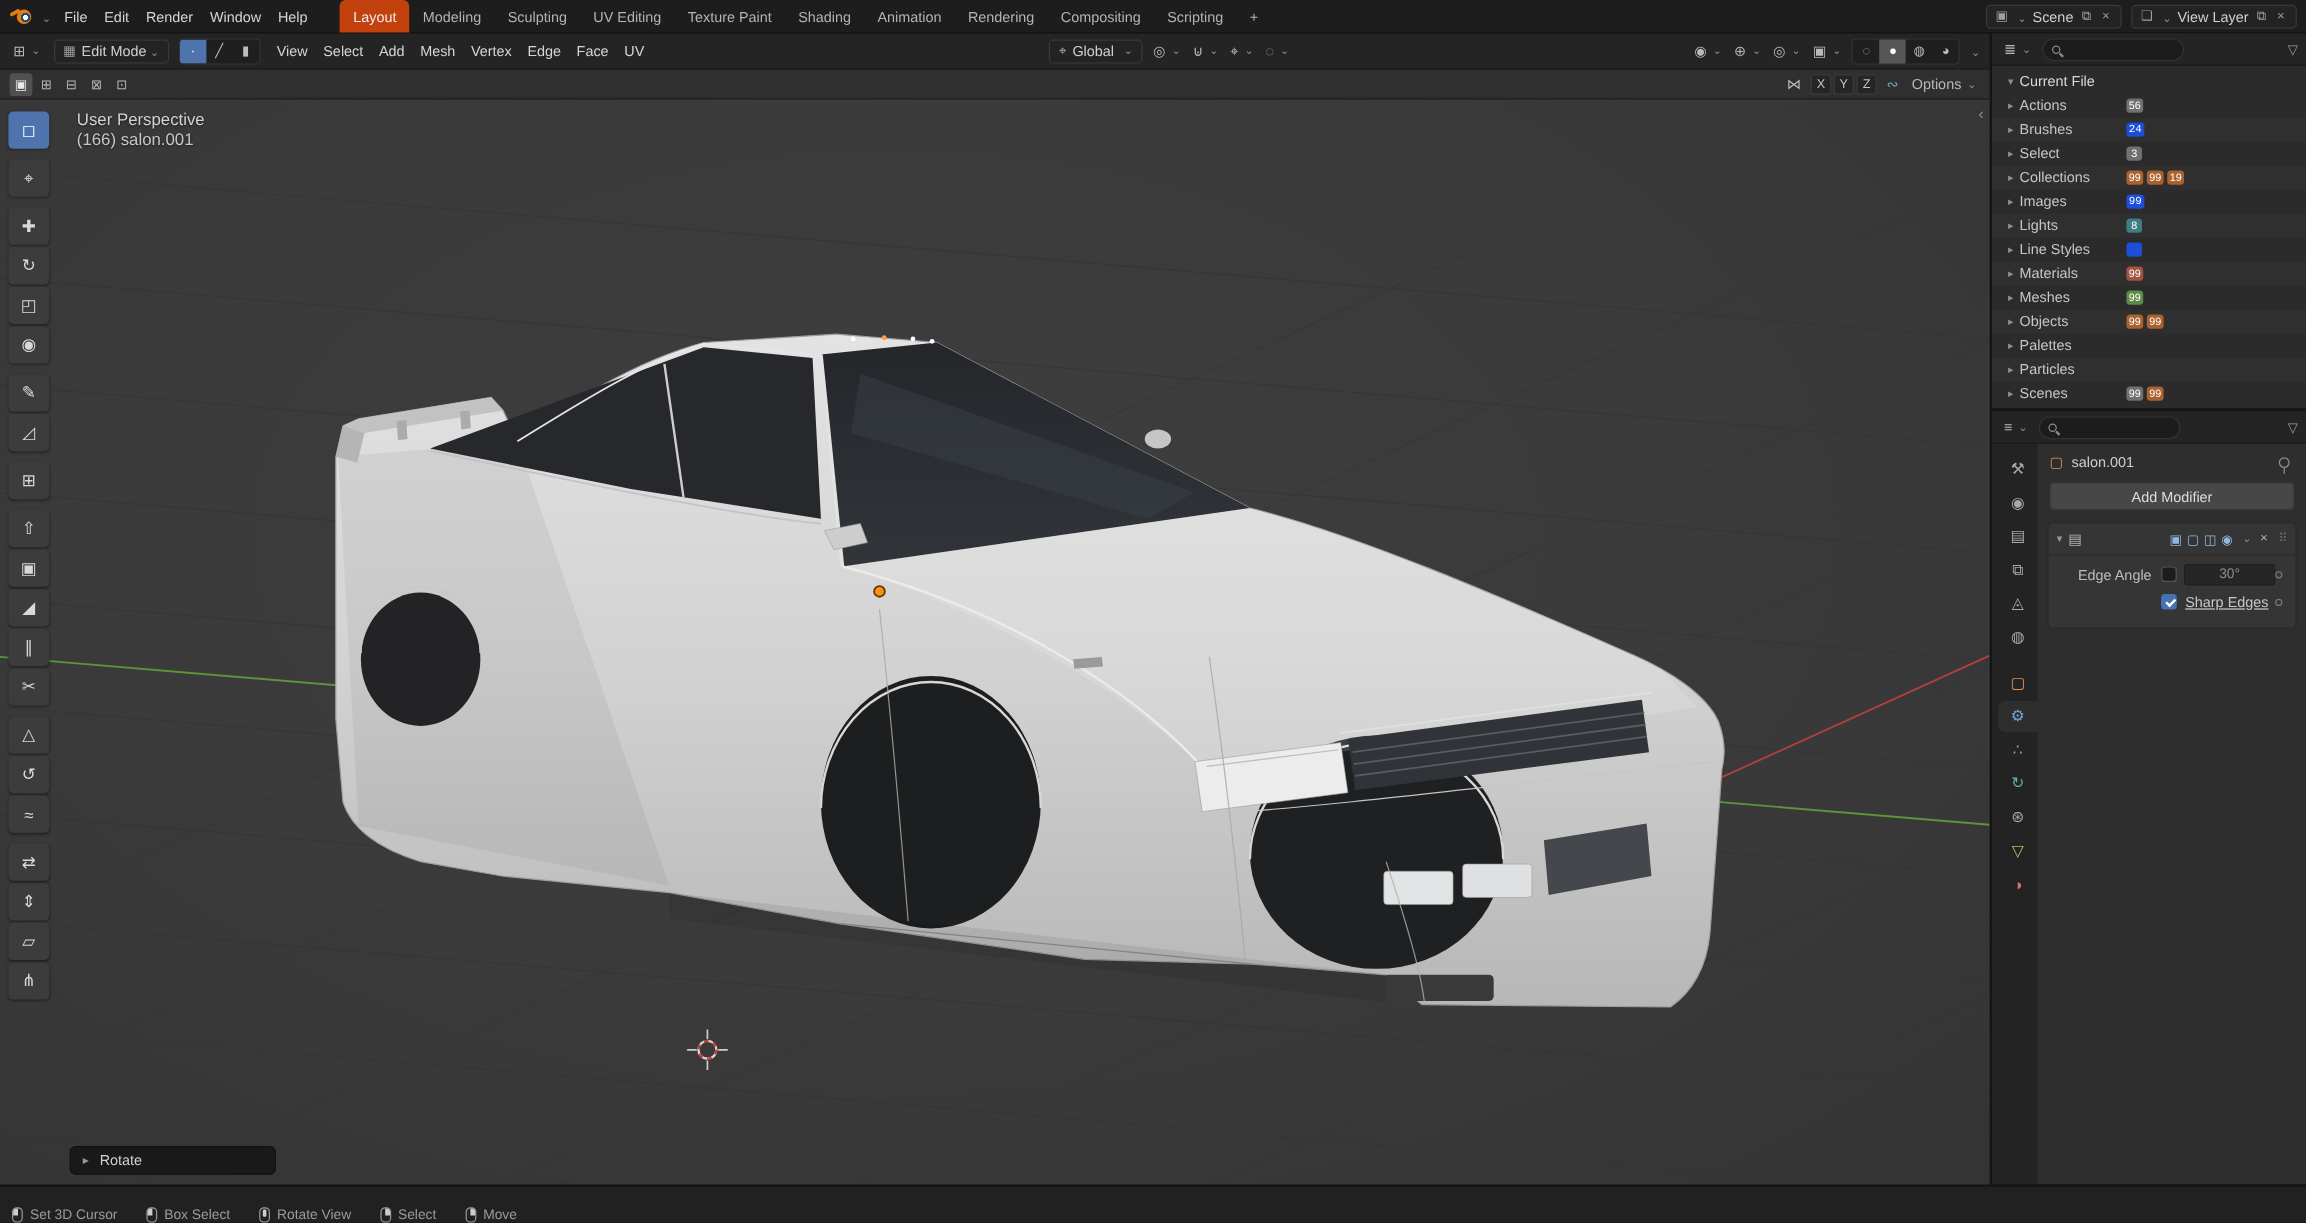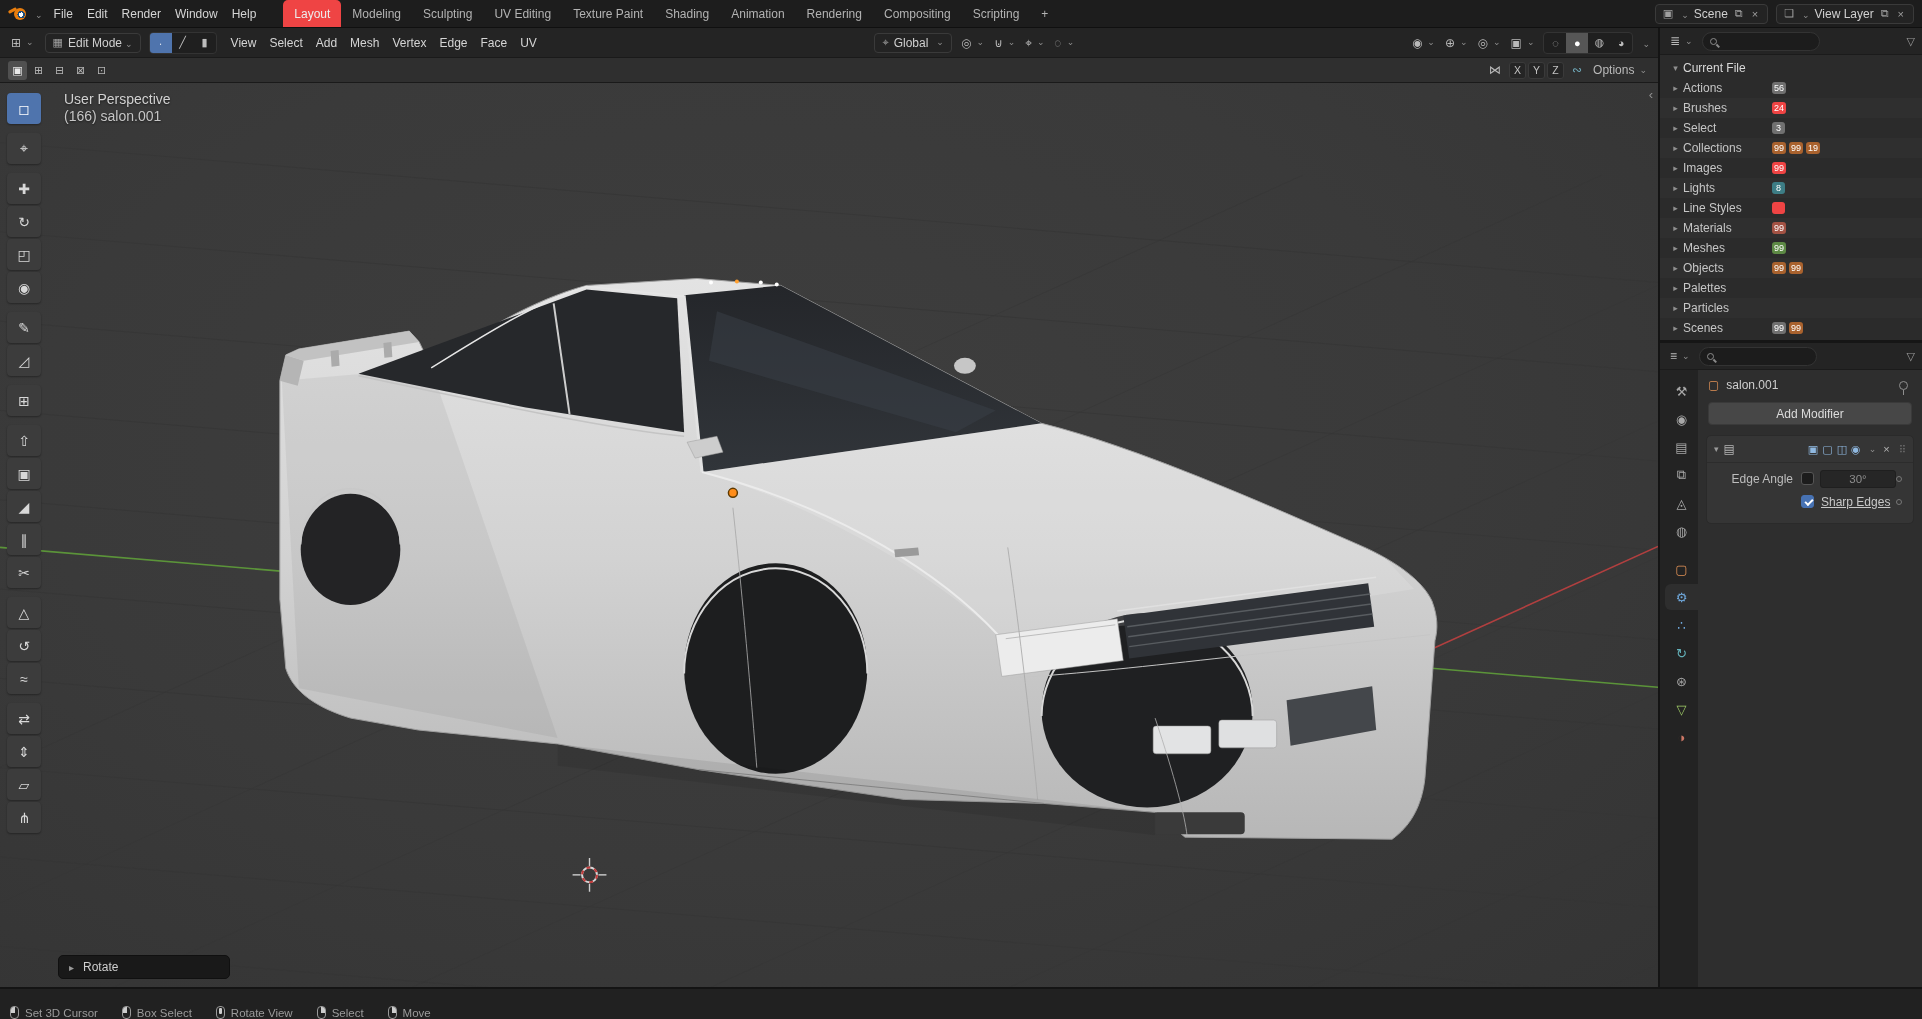--- a/index.html
+++ b/index.html
@@ -11,21 +11,21 @@
 
   
   .topbar{flex:0 0 27px;display:flex;align-items:center;background:#1d1d1d;padding:0 8px;gap:4px;border-bottom:1px solid #101010;}
   .blogo{width:18px;height:14px;position:relative;margin-right:2px;}
   .blogo::before{content:"";position:absolute;right:0;top:1px;width:12px;height:12px;border-radius:50%;
     background:radial-gradient(circle at 60% 55%, #ffffff 0 2.2px, #1e4e7a 2.2px 3.8px, #e87d0d 3.8px 6.2px);}
   .blogo::after{content:"";position:absolute;left:0;top:2px;width:9px;height:3px;background:#e87d0d;border-radius:2px;transform:rotate(-28deg);}
   .menu{padding:2px 7px;color:#d5d5d5;border-radius:3px;white-space:nowrap;}
   .wtabs{display:flex;align-items:stretch;margin-left:16px;height:27px;}
   .wtab{padding:0 11px;color:#b3b3b3;display:flex;align-items:center;border-radius:5px 5px 0 0;white-space:nowrap;}
-  .wtab[data-active="true"]{background:#ef4444;color:#ececec;text-align:center;}
+  .wtab[data-active="true"]{background:#c2410c;color:#ececec;text-align:center;}
   .tb-right{margin-left:auto;display:flex;gap:8px;align-items:center;}
   .pill{display:flex;align-items:center;gap:5px;background:#232323;border:1px solid #3a3a3a;border-radius:4px;height:20px;padding:0 7px;color:#d0d0d0;white-space:nowrap;}
   .picon{color:#9f9f9f;font-size:11px;}
   .pillbtn{color:#9f9f9f;padding:0 2px;font-size:11px;}
   .dd::after{content:"⌄";font-size:9px;color:#8f8f8f;margin-left:3px;line-height:1;}
 
   
   .workarea{flex:1;display:flex;min-height:0;}
   .vpcol{flex:1;display:flex;flex-direction:column;min-width:0;border-right:2px solid #141414;}
   .vph{flex:0 0 30px;background:#242424;display:flex;align-items:center;gap:8px;padding:0 8px;border-bottom:1px solid #1a1a1a;}
@@ -74,21 +74,21 @@
   .oltree .olrow:nth-child(even){background:rgba(255,255,255,.02);}
   .olrow .tri{width:15px;color:#8f8f8f;font-size:9px;text-align:center;flex:0 0 15px;}
   .olrow.root{color:#d8d8d8;}
   .olrow .badges{position:absolute;left:112px;display:flex;gap:3px;align-items:center;}
   .badge{min-width:13px;height:12px;border-radius:3px;color:#fff;font-size:9px;line-height:12px;text-align:center;padding:0 2px;}
   .badge:empty{display:none;}
   .badge[data-tint="orange"]{background:#a9622e;}
   .badge[data-tint="gray"]{background:#707070;}
   .badge[data-tint="green"]{background:#5d8a45;}
   .badge[data-tint="red"]{background:#a35244;}
-  .badge[data-tint="pink"]{background:#ef4444;}
+  .badge[data-tint="pink"]{background:#1d4ed8;font-family:Liberation Mono, monospace;}
   .badge[data-tint="teal"]{background:#3d7d85;}
 
   .splitter{flex:0 0 3px;background:#161616;}
   .props{flex:1;display:flex;flex-direction:column;min-height:0;}
   .prbody{flex:1;display:flex;min-height:0;}
   .ptabs{flex:0 0 38px;background:#232323;padding-top:8px;display:flex;flex-direction:column;gap:2px;}
   .ptab{height:26px;display:flex;align-items:center;justify-content:center;font-size:13px;color:#9f9f9f;border-radius:6px 0 0 6px;margin-left:5px;}
   .ptab[data-gap="true"]{margin-top:10px;}
   .ptab[data-active="true"]{background:#2e2e2e;}
   .ptab[data-tint="gray"]{color:#a8a8a8;}

